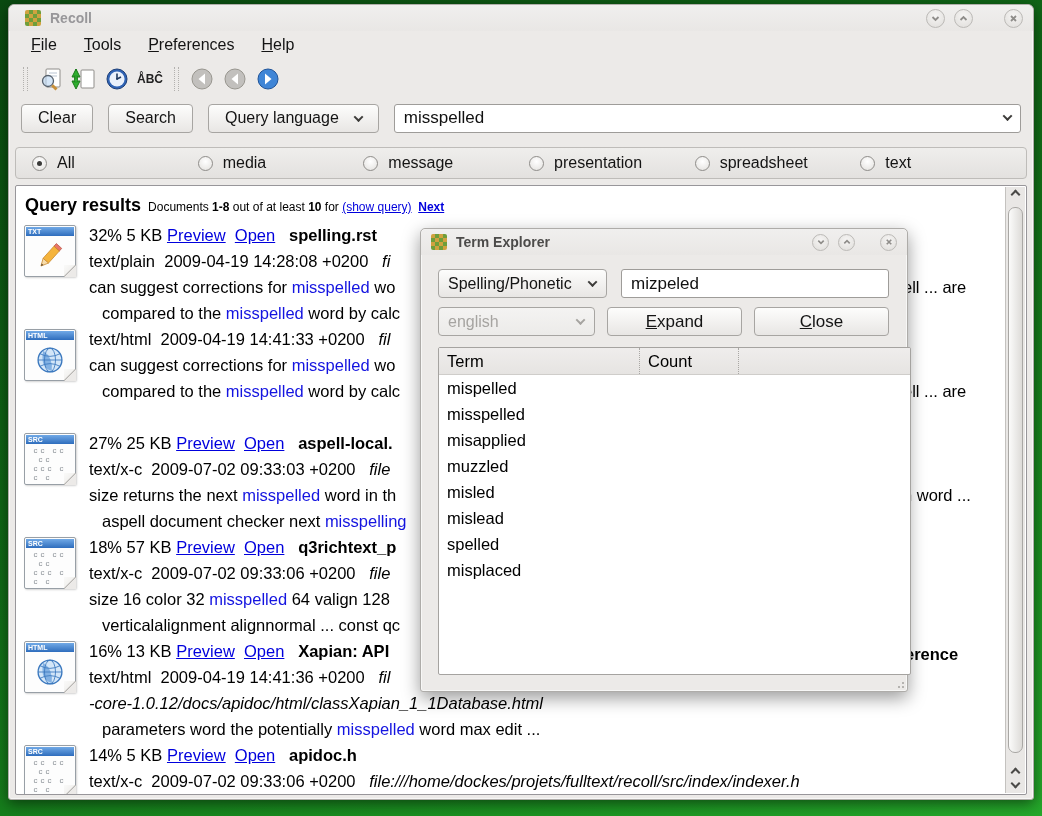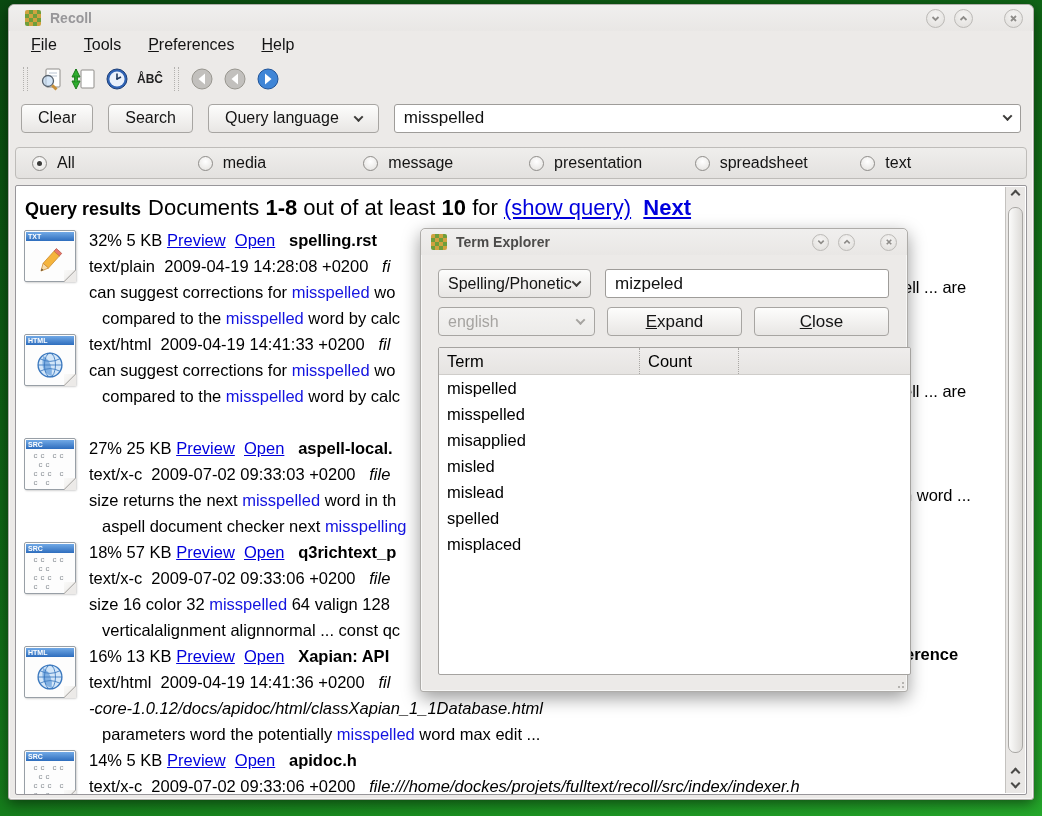--- a/index.html
+++ b/index.html
@@ -63,21 +63,21 @@
   .radio-item{ display:flex; align-items:center; gap:10px; width:166px; font-size:16px; color:#141414; }
   .radio{ width:15px; height:15px; border-radius:50%; border:1px solid #8f8d8a;
     background:radial-gradient(circle at 50% 35%, #ffffff, #e2e0dd); position:relative; flex:0 0 15px; }
   .radio.checked::after{ content:""; position:absolute; left:4px; top:4px; width:5px; height:5px; border-radius:50%; background:#3a3a38; }
 
   
   .panel{ position:absolute; left:6px; right:6px; top:180px; bottom:4px;
     background:#fff; border:1px solid #98969a; border-radius:2px; overflow:hidden; }
   .res-header{ display:flex; align-items:baseline; gap:7px; padding:9px 0 6px 9px; white-space:pre; }
   .res-title{ font-size:18px; font-weight:bold; color:#000; }
-  .res-summary{ font-size:22px; color:#000; white-space:pre; }
+  .res-summary{ font-size:12px; color:#000; white-space:pre; }
   .res-row{ display:flex; gap:13px; padding-left:8px; height:104px; }
   .res-text{ font-size:16.5px; line-height:26px; color:#000; }
   .line{ white-space:pre; }
   .line.ind{ padding-left:13px; }
   .sb{ font-weight:bold; }
   .sl{ color:#0000dd; text-decoration:underline; }
   .sh{ color:#1414e0; }
   .st{ font-weight:bold; }
   .su{ font-style:italic; }
 
@@ -107,21 +107,21 @@
 
   
   .dlg{ position:absolute; left:420px; top:228px; width:488px; height:464px; z-index:40;
     background:#eceae8; border:1px solid #aeaca9; border-radius:5px 5px 3px 3px;
     box-shadow:0 6px 18px rgba(0,0,0,.4), inset 0 0 0 1px rgba(255,255,255,.6); }
   .dlg .titlebar{ height:26px; }
   .dlg .wbtn{ width:17px; height:17px; }
   .dlg .wbtn.spaced{ margin-left:16px; }
   .drow1{ position:absolute; left:17px; top:40px; right:18px; display:flex; gap:14px; }
   .drow2{ position:absolute; left:17px; top:78px; right:18px; display:flex; gap:12px; }
-  .mode-select{ width:153px; justify-content:space-between; padding:0 10px 0 9px; font-size:16px; }
+  .mode-select{ width:169px; justify-content:space-between; padding:0 10px 0 9px; font-size:16px; }
   .term-input{ flex:1; height:29px; border:1px solid #9e9c99; border-radius:3px; background:#fff;
     font-size:17px; padding:0 9px; font-family:"Liberation Sans",sans-serif; color:#111; }
   .lang-select{ width:157px; justify-content:space-between; padding:0 10px 0 9px; font-size:16px;
     color:#a6a4a1; background:linear-gradient(#f4f3f2,#ecebe9); }
   .lang-select .cdown{ border-color:#a6a4a1; }
   .dbtn{ flex:1; height:29px; font-size:17px; }
   .dtable{ position:absolute; left:17px; top:118px; width:473px; bottom:16px;
     background:#fff; border:1px solid #a5a3a0; border-radius:2px; overflow:hidden; }
   .dthead{ display:flex; height:27px; background:linear-gradient(#efedec,#e6e4e2);
     border-bottom:1px solid #cfcdca; font-size:16.5px; align-items:center; }
@@ -461,20 +461,24 @@
         </div>
         <div class="drow">
           <span class="dcell">misspelled</span>
           <span class="dcell"></span>
         </div>
         <div class="drow">
           <span class="dcell">misapplied</span>
           <span class="dcell"></span>
         </div>
         <div class="drow">
+          <span class="dcell">muzzled</span>
+          <span class="dcell"></span>
+        </div>
+        <div class="drow">
           <span class="dcell">misled</span>
           <span class="dcell"></span>
         </div>
         <div class="drow">
           <span class="dcell">mislead</span>
           <span class="dcell"></span>
         </div>
         <div class="drow">
           <span class="dcell">spelled</span>
           <span class="dcell"></span>

